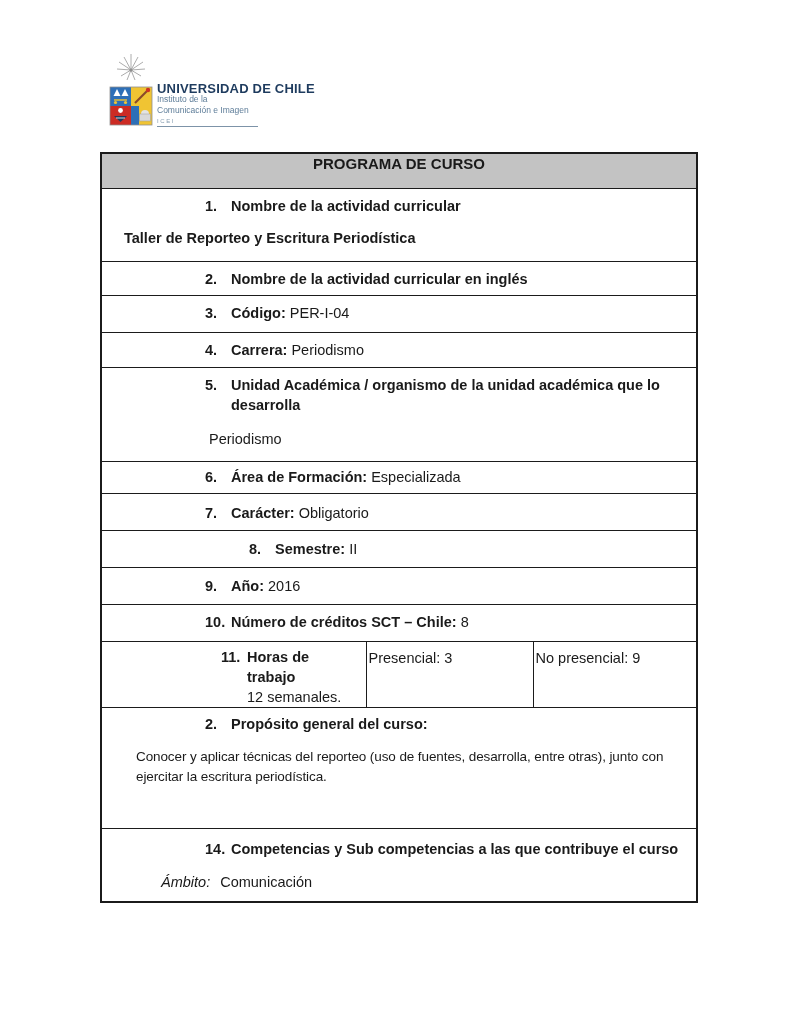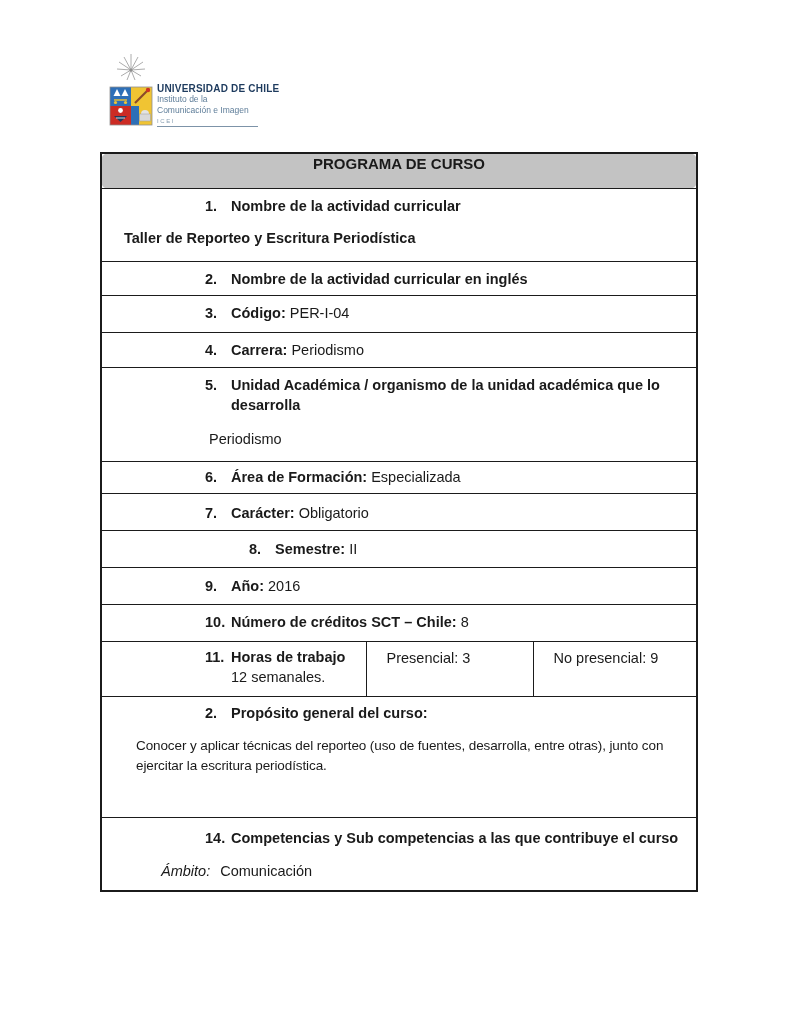--- a/index.html
+++ b/index.html
@@ -7,49 +7,49 @@
     width:800px;height:1035px;position:relative;overflow:hidden;
     font-family:"Liberation Sans","DejaVu Sans",sans-serif;
     color:var(--text,#1a1a1a);
   }
   .page{position:absolute;inset:0;background:#fff;}
 
   
   .logo{position:absolute;left:108px;top:53px;width:170px;height:78px;}
   .logo-art{position:absolute;left:0;top:0;width:50px;height:78px;}
   .logo-text{position:absolute;left:49px;top:30px;width:118px;}
-  .logo-univ{font-size:10px;font-weight:bold;color:var(--logo-navy,#1e3b5e);letter-spacing:.2px;line-height:11px;white-space:nowrap;text-align:center;}
+  .logo-univ{font-size:13px;font-weight:bold;color:var(--logo-navy,#1e3b5e);letter-spacing:.2px;line-height:11px;white-space:nowrap;text-align:center;}
   .logo-inst{font-size:8.5px;color:var(--logo-slate,#5e7d99);line-height:11px;white-space:nowrap;}
   .logo-icei{font-size:6px;color:#859cb0;letter-spacing:1.6px;line-height:8px;margin-top:1px;}
   .logo-rule{width:101px;border-top:1px solid #7d93a8;margin-top:1px;}
 
   
   table.program{
     position:absolute;left:100px;top:152px;width:596px;
     border-collapse:collapse;table-layout:fixed;
     font-size:14.5px;line-height:20px;
     border:2px solid var(--border,#1b1b1b);
   }
   table.program td{
     border:1px solid var(--border,#1b1b1b);
     vertical-align:top;padding:0;overflow:hidden;
   }
   td.thead{
     background:var(--header-bg,#c3c3c3);
     text-align:center;font-weight:bold;font-size:15px;
-    height:34px;padding-top:5px;border-radius:8px;
+    height:34px;padding-top:5px;
   }
   .item{padding:7px 8px 0 129px;font-weight:bold;}
   .num{display:inline-block;width:26px;margin-left:-26px;}
   .lbl{display:inline-block;vertical-align:top;white-space:pre-line;max-width:458px;}
   .val{font-weight:normal;}
   .v-taller{padding:12px 8px 0 22px;font-weight:bold;}
   .v-periodismo{padding:14px 8px 0 107px;font-weight:normal;}
   .sublabel{padding:0 8px 0 129px;font-weight:normal;}
-  .cellpad{padding:6px 4px 0 20px;font-weight:normal;}
+  .cellpad{padding:6px 4px 0 2px;font-weight:normal;}
   .body13{
     padding:13px 4px 0 34px;font-weight:normal;white-space:pre-line;
     font-size:13.5px;letter-spacing:-.1px;line-height:20px;
   }
   .ambito{padding:13px 8px 0 59px;font-weight:normal;}
   .ambito-lbl{font-style:italic;margin-top:40px;}
   .ambito-val{margin-left:10px;}
 </style>
 </head>
 <body>
@@ -178,21 +178,21 @@
       </td>
     </tr>
 
     <tr>
       <td colspan="3" style="height:36px;">
         <div class="item"><span class="num">10.</span><span class="lbl"><span>Número de créditos SCT – Chile:</span> <span class="val">8</span></span></div>
       </td>
     </tr>
 
     <tr>
-      <td style="height:54px;">
+      <td style="height:54px;padding-left:16px;">
         <div class="item" style="padding-top:5px;"><span class="num">11.</span><span class="lbl">Horas de trabajo</span></div>
         <div class="sublabel">12 semanales.</div>
       </td>
       <td>
         <div class="cellpad">Presencial: 3</div>
       </td>
       <td>
         <div class="cellpad">No presencial: 9</div>
       </td>
     </tr>

